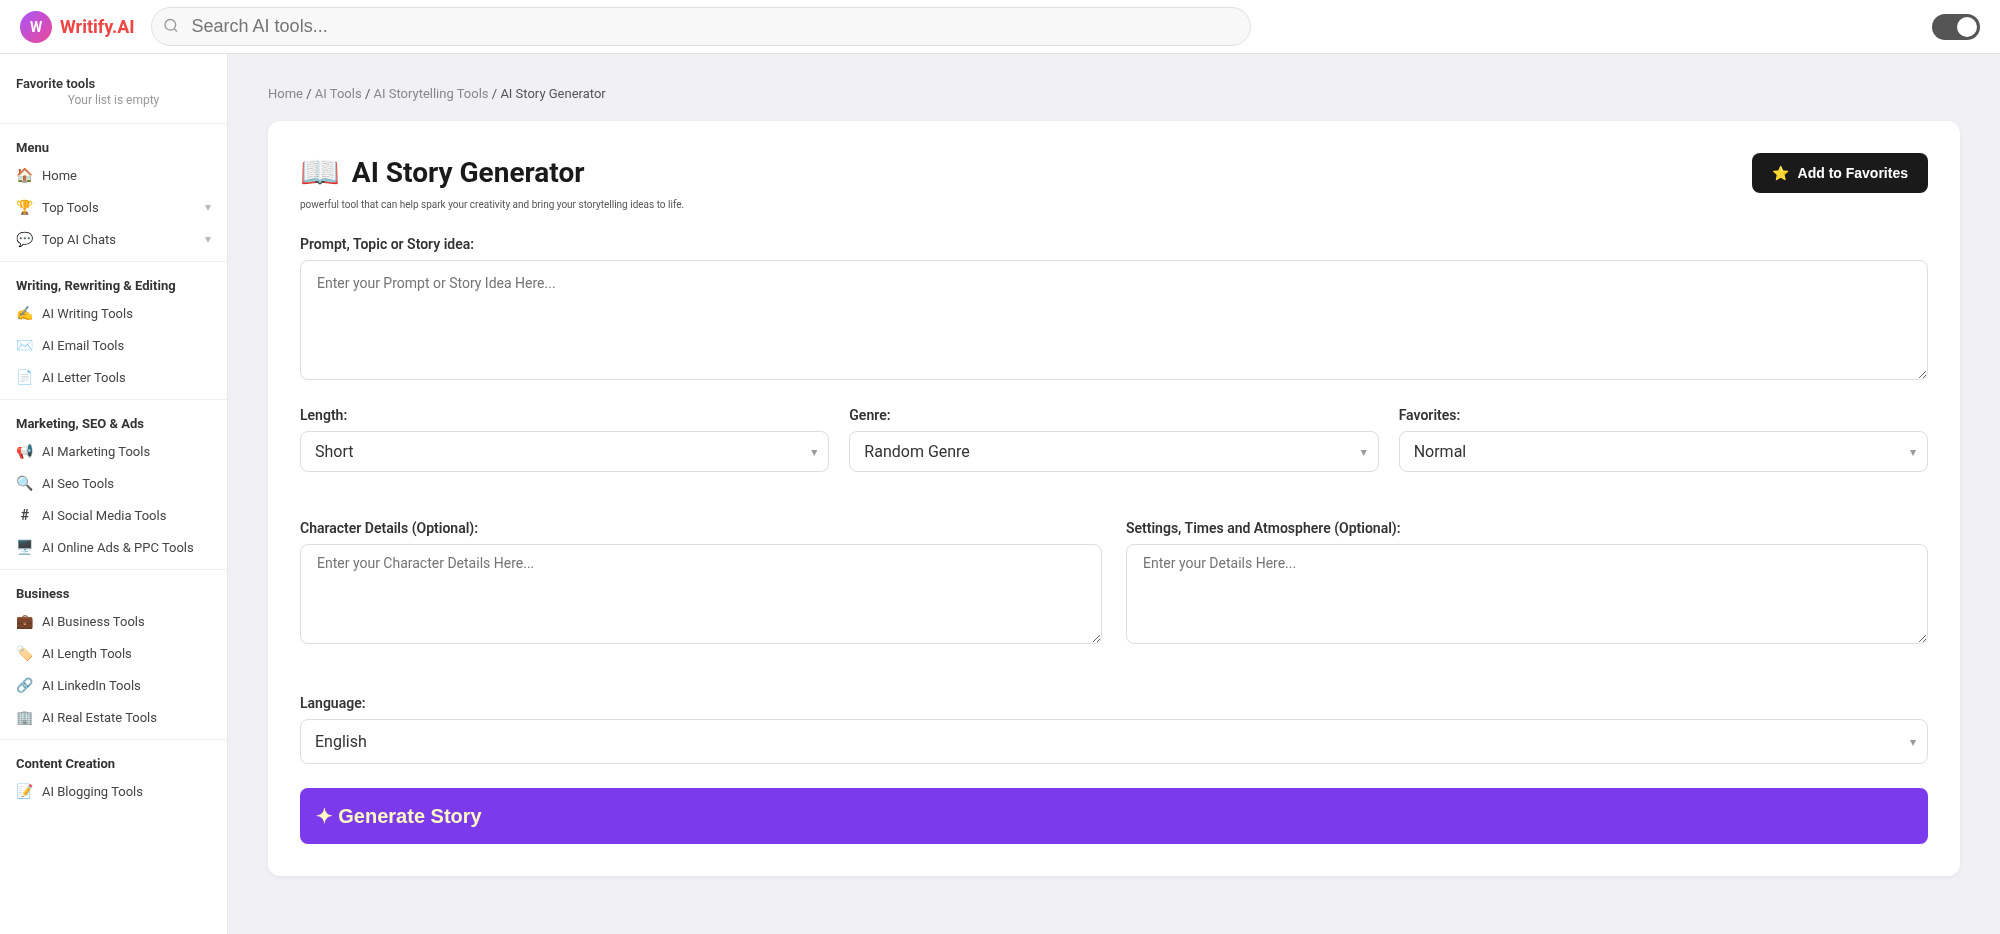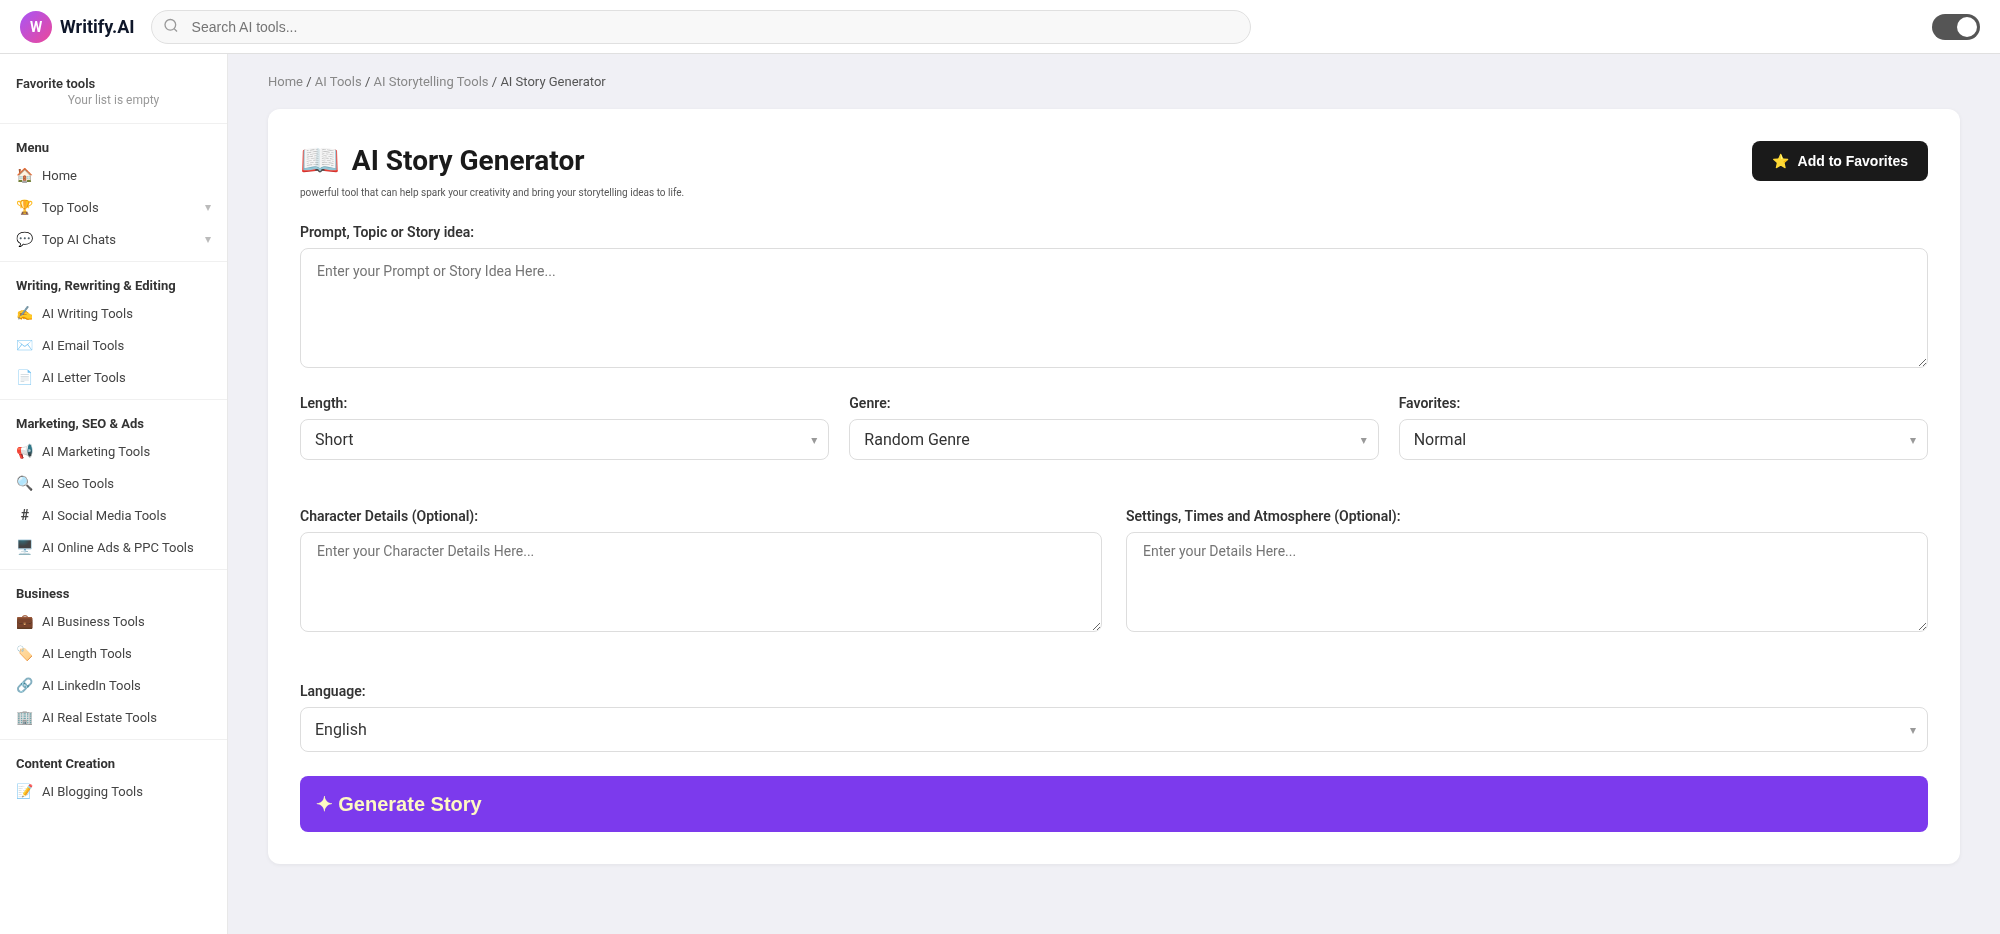--- a/index.html
+++ b/index.html
@@ -1,27 +1,27 @@
 <!DOCTYPE html>
 <html><head>
   <meta charset="utf-8">
   <style>
     * { box-sizing: border-box; margin: 0; padding: 0; }
     body { font-family: -apple-system, BlinkMacSystemFont, 'Segoe UI', Roboto, sans-serif; background: #f0f0f5; color: #222; font-size: 14px; }
     .top-bar { display: flex; align-items: center; background: #fff; padding: 0 20px; height: 54px; border-bottom: 1px solid #e0e0e0; gap: 16px; position: fixed; top: 0; left: 0; right: 0; z-index: 100; }
     .main-layout { display: flex; margin-top: 54px; height: calc(100vh - 54px); }
     .sidebar { width: 228px; min-width: 228px; background: #fff; border-right: 1px solid #e8e8e8; overflow-y: auto; padding: 16px 0; }
-    .content-area { flex: 1; overflow-y: auto; padding: 20px 40px; }
+    .content-area { flex: 1; overflow-y: auto; padding: 32px 40px; }
 
     
     .logo-area { display: flex; align-items: center; gap: 8px; text-decoration: none; }
     .logo-circle { width: 32px; height: 32px; border-radius: 50%; background: linear-gradient(135deg, #a855f7, #ec4899); display: flex; align-items: center; justify-content: center; color: white; font-weight: bold; font-size: 14px; }
-    .logo-text { font-weight: 700; font-size: 18px; color: #0f172a; }
+    .logo-text { font-weight: 700; font-size: 18px; color: #ef4444; }
     .search-bar { flex: 1; max-width: 1100px; position: relative; }
-    .search-bar input { width: 100%; padding: 8px 16px 8px 40px; border: 1px solid #e0e0e0; border-radius: 24px; font-size: 14px; background: #f8f8f8; outline: none; color: #555; }
+    .search-bar input { width: 100%; padding: 8px 16px 8px 40px; border: 1px solid #e0e0e0; border-radius: 24px; font-size: 18px; background: #f8f8f8; outline: none; color: #555; }
     .search-icon-wrap { position: absolute; left: 12px; top: 50%; transform: translateY(-50%); color: #999; }
     .toggle-switch { margin-left: auto; width: 48px; height: 26px; background: #555; border-radius: 13px; position: relative; cursor: pointer; }
     .toggle-knob { position: absolute; right: 3px; top: 3px; width: 20px; height: 20px; border-radius: 50%; background: #fff; }
     .sidebar-label-large { font-weight: 600; color: #333; padding: 6px 16px 2px; font-size: 13px; }
     .sidebar-sublabel { color: #999; font-size: 12px; padding: 0 16px 10px; text-align: center; }
     .sidebar-menu-label { font-weight: 700; color: #333; padding: 10px 16px 4px; font-size: 13px; }
     .sidebar-item { display: flex; align-items: center; padding: 7px 16px; cursor: pointer; color: #444; font-size: 13px; gap: 8px; }
     .sidebar-item-icon { width: 18px; height: 18px; display: flex; align-items: center; justify-content: center; font-size: 14px; flex-shrink: 0; }
     .sidebar-item-label { flex: 1; }
     .sidebar-chevron { color: #bbb; font-size: 12px; }

